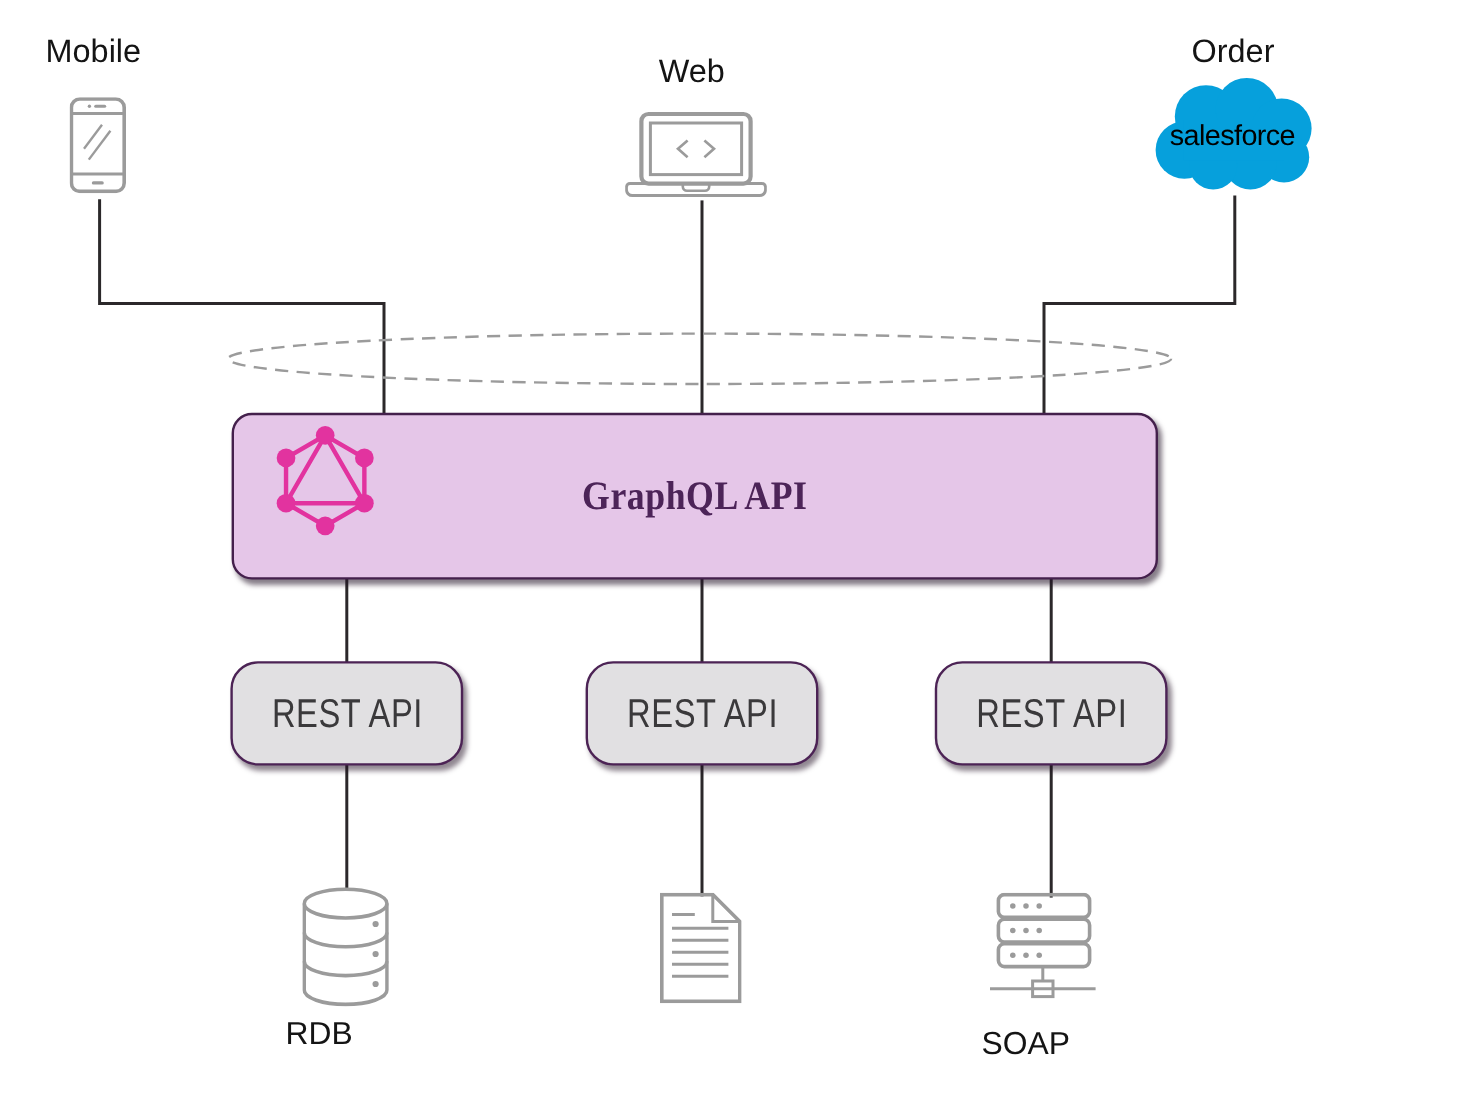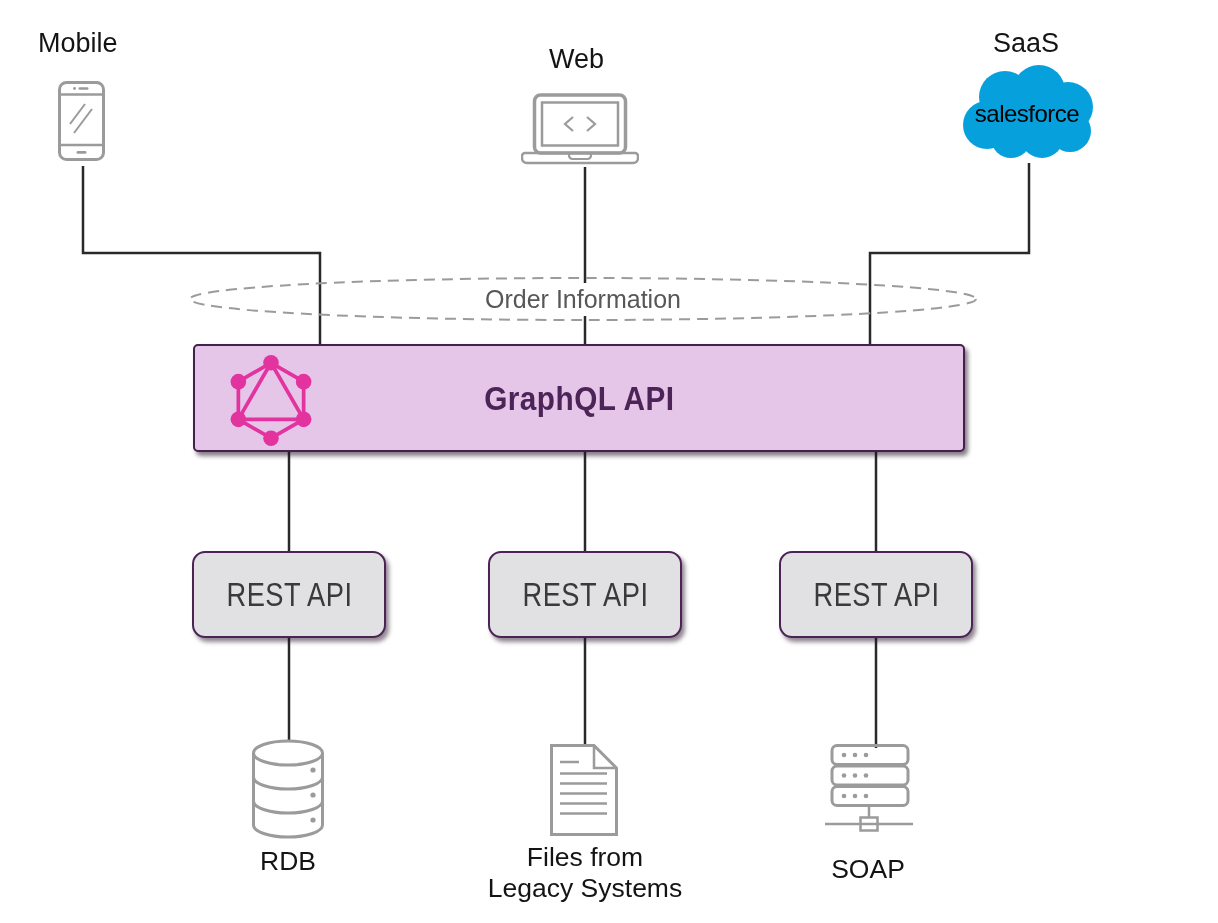--- a/index.html
+++ b/index.html
@@ -5,33 +5,33 @@
   html,body{margin:0;padding:0;background:#fff;}
   .stage{position:relative;width:1218px;height:923px;background:#fff;
          font-family:"Liberation Sans",sans-serif;overflow:hidden;}
   .abs{position:absolute;}
   svg{display:block;}
   .wire{stroke:var(--wire-dark,#2b282a);stroke-width:2.5;fill:none;}
   .scope-ellipse{stroke:var(--icon-gray,#9b9b9b);stroke-width:2;fill:none;stroke-dasharray:11 7;}
   .toplabel{position:absolute;font-size:27px;color:var(--label-black,#141414);white-space:nowrap;}
   .scope-label{position:absolute;left:443px;top:283px;width:280px;text-align:center;
                font-size:25px;color:var(--scope-text,#57575a);background:#fff;padding:2px 0;}
-  .gql-box{position:absolute;left:193px;top:344px;width:772px;height:108px;box-sizing:border-box;
+  .gql-box{position:absolute;left:193px;top:344px;width:772px;height:139px;box-sizing:border-box;
            background:var(--graphql-box-fill,#e5c6e8);border:2.5px solid var(--graphql-box-border,#44204c);
-           border-radius:5px;box-shadow:3px 4px 4px rgba(35,18,38,.55);
-           display:flex;align-items:center;justify-content:center;}
+           border-radius:17px;box-shadow:3px 4px 4px rgba(35,18,38,.55);
+           display:flex;align-items:center;justify-content:center;font-family:Liberation Serif, serif;}
   .gql-label{font-size:32px;font-weight:bold;color:var(--graphql-text,#4c2458);
              transform:scale(.93,1.05);letter-spacing:.5px;}
   .rest-box{position:absolute;top:551px;width:194px;height:87px;box-sizing:border-box;
             background:var(--rest-box-fill,#e1e0e2);border:2px solid var(--rest-box-border,#4c2355);
-            border-radius:13px;box-shadow:3px 4px 4px rgba(35,18,38,.5);
+            border-radius:23px;box-shadow:3px 4px 4px rgba(35,18,38,.5);
             display:flex;align-items:center;justify-content:center;}
   .rest-label{font-size:31px;color:var(--rest-text,#3a393b);transform:scale(.88,1.08);letter-spacing:.5px;}
   .syslabel{position:absolute;font-size:26px;color:var(--label-gray,#a9a9a9);line-height:33px;}
-  .caption{position:absolute;font-size:26.5px;color:var(--label-black,#141414);text-align:center;line-height:31px;}
+  .caption{position:absolute;font-size:26.5px;color:var(--label-black,#141414);line-height:31px;}
   .sf-wordmark{position:absolute;left:958px;top:100px;width:138px;text-align:center;
                color:#000000;font-size:24px;letter-spacing:-.5px;}
   .icon-stroke{stroke:var(--icon-gray,#9b9b9b);fill:none;}
   .icon-fill{fill:var(--icon-gray,#9b9b9b);}
 </style>
 </head>
 <body>
 
 <div class="stage">
 
@@ -43,21 +43,21 @@
     <line class="wire" x1="289" y1="450" x2="289" y2="553"></line>
     <line class="wire" x1="585" y1="450" x2="585" y2="553"></line>
     <line class="wire" x1="876" y1="450" x2="876" y2="553"></line>
     <line class="wire" x1="289" y1="636" x2="289" y2="742"></line>
     <line class="wire" x1="585" y1="636" x2="585" y2="747"></line>
     <line class="wire" x1="876" y1="636" x2="876" y2="748"></line>
   </svg>
 
   <div class="toplabel" style="left:38px;top:28px">Mobile</div>
   <div class="toplabel" style="left:549px;top:44px">Web</div>
-  <div class="toplabel" style="left:993px;top:28px">SaaS</div>
+  <div class="toplabel" style="left:993px;top:28px">Order</div>
 
   <svg class="abs" style="left:58px;top:81px" width="47" height="80" viewBox="0 0 47 80">
     <rect class="icon-stroke" x="1.5" y="1.5" width="44" height="77" rx="7" stroke-width="3"></rect>
     <line class="icon-stroke" x1="2" y1="13.5" x2="45" y2="13.5" stroke-width="2.5"></line>
     <line class="icon-stroke" x1="2" y1="64" x2="45" y2="64" stroke-width="2.5"></line>
     <circle class="icon-fill" cx="16.5" cy="7.5" r="1.4"></circle>
     <rect class="icon-fill" x="20.5" y="6.2" width="10" height="2.6" rx="1.3"></rect>
     <rect class="icon-fill" x="18.5" y="70" width="10" height="2.8" rx="1.4"></rect>
     <line class="icon-stroke" x1="12" y1="43" x2="27" y2="23" stroke-width="2"></line>
     <line class="icon-stroke" x1="16" y1="52" x2="34" y2="28" stroke-width="2"></line>
@@ -79,21 +79,20 @@
       <circle cx="81" cy="27" r="26"></circle>
       <circle cx="110" cy="43" r="25"></circle>
       <circle cx="112" cy="67" r="21"></circle>
       <circle cx="84" cy="72" r="22"></circle>
       <circle cx="53" cy="74" r="20"></circle>
       <rect x="28" y="36" width="84" height="34"></rect>
     </g>
   </svg>
   <div class="sf-wordmark">salesforce</div>
 
-  <div class="scope-label">Order Information</div>
 
   <div class="gql-box">
     <svg class="abs" style="left:35px;top:7px" width="82" height="95" viewBox="0 0 100 112">
       <g style="stroke:var(--graphql-pink,#e2339f)" stroke-width="4.5" fill="none">
         <polygon points="50,10 89.8,33 89.8,79 50,102 10.2,79 10.2,33"></polygon>
         <polygon points="50,10 89.8,79 10.2,79"></polygon>
       </g>
       <g style="fill:var(--graphql-pink,#e2339f)">
         <circle cx="50" cy="10" r="9.5"></circle>
         <circle cx="89.8" cy="33" r="9.5"></circle>
@@ -130,21 +129,20 @@
   <svg class="abs" style="left:550px;top:744px" width="68" height="92" viewBox="0 0 68 92">
     <path class="icon-stroke" d="M1.5,1.5 H44 L66.5,24 V90.5 H1.5 Z" stroke-width="3"></path>
     <path class="icon-stroke" d="M44,1.5 V24 H66.5" stroke-width="2.5"></path>
     <line class="icon-stroke" x1="10" y1="18" x2="29" y2="18" stroke-width="2.5"></line>
     <line class="icon-stroke" x1="10" y1="29.5" x2="57" y2="29.5" stroke-width="2.5"></line>
     <line class="icon-stroke" x1="10" y1="39.5" x2="57" y2="39.5" stroke-width="2.5"></line>
     <line class="icon-stroke" x1="10" y1="49.5" x2="57" y2="49.5" stroke-width="2.5"></line>
     <line class="icon-stroke" x1="10" y1="59.5" x2="57" y2="59.5" stroke-width="2.5"></line>
     <line class="icon-stroke" x1="10" y1="69.5" x2="57" y2="69.5" stroke-width="2.5"></line>
   </svg>
-  <div class="caption" style="left:487px;top:842px;width:196px">Files from Legacy Systems</div>
 
   <svg class="abs" style="left:824px;top:744px" width="90" height="91" viewBox="0 0 90 91">
     <rect class="icon-stroke" x="8" y="1.5" width="76" height="19" rx="5" stroke-width="3"></rect>
     <rect class="icon-stroke" x="8" y="22" width="76" height="19" rx="5" stroke-width="3"></rect>
     <rect class="icon-stroke" x="8" y="42.5" width="76" height="19" rx="5" stroke-width="3"></rect>
     <g class="icon-fill">
       <circle cx="20" cy="11" r="2.3"></circle>
         <circle cx="31" cy="11" r="2.3"></circle>
         <circle cx="42" cy="11" r="2.3"></circle>
       <circle cx="20" cy="31.5" r="2.3"></circle>

